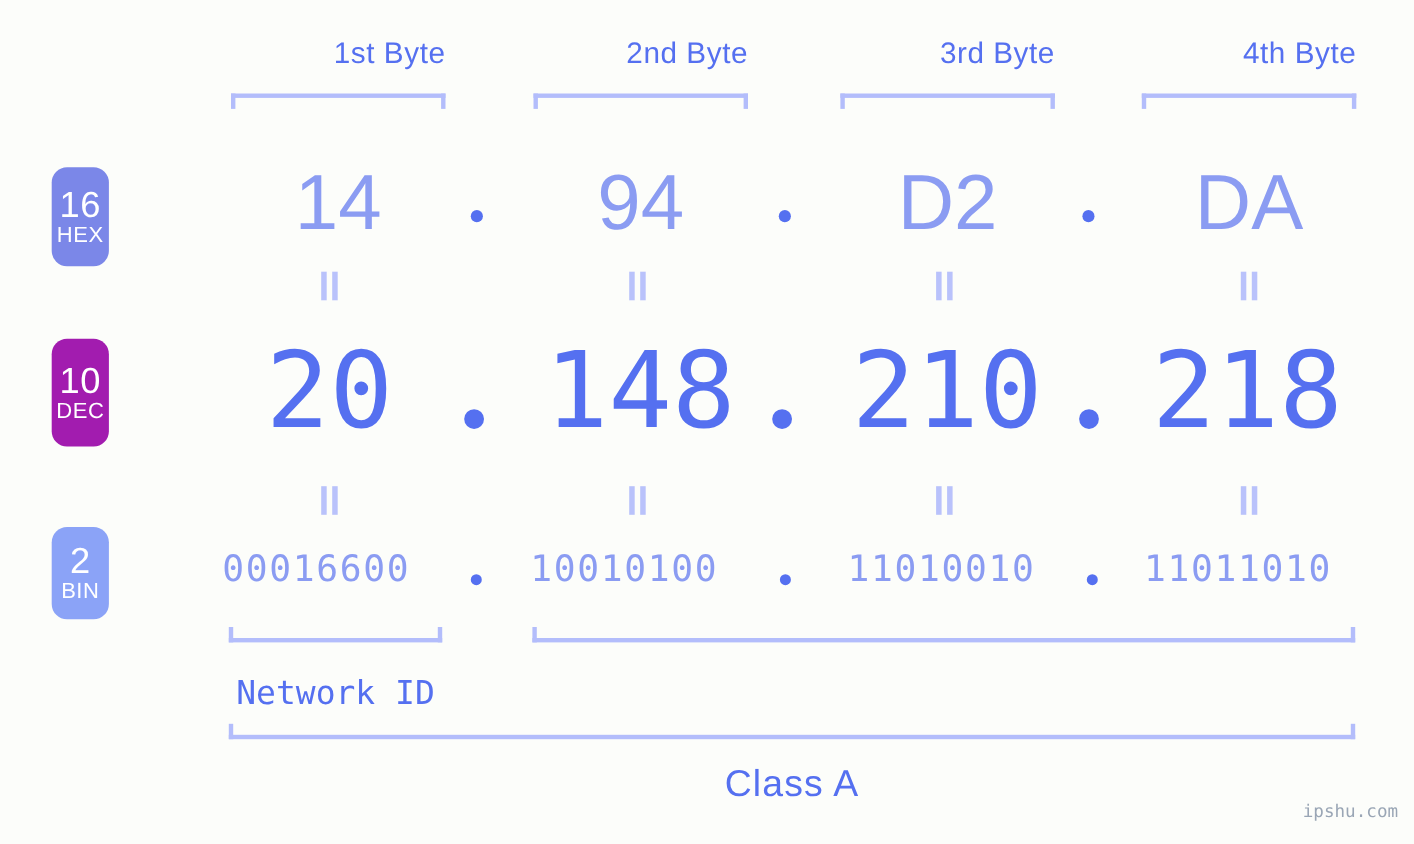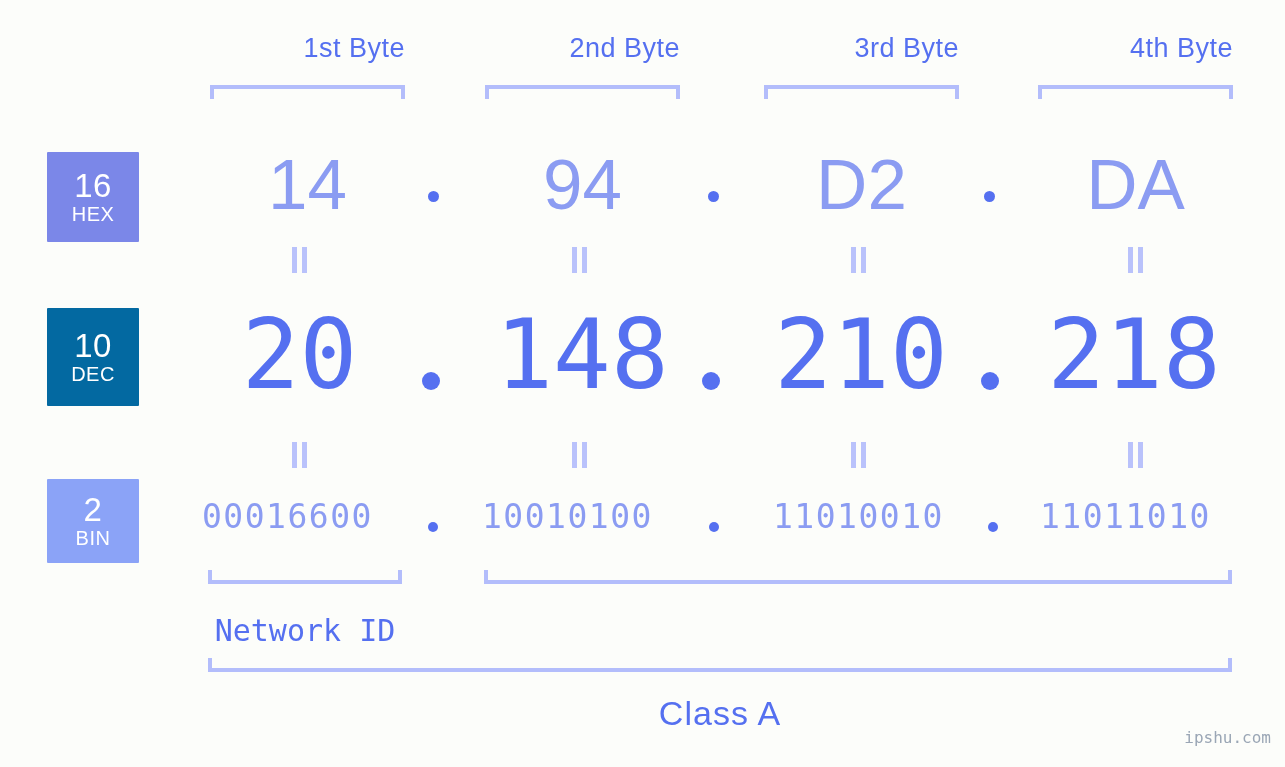--- a/index.html
+++ b/index.html
@@ -46,22 +46,22 @@
     border-left: 4px solid #b3bdfb;
     border-right: 4px solid #b3bdfb;
     height: 14px;
     box-sizing: border-box;
   }
 
   
   .badge {
     position: absolute;
     left: 47px;
-    width: 92px;
-    border-radius: 1px;
+    width: 52px;
+    border-radius: 14px;
     color: #ffffff;
     text-align: center;
     display: flex;
     flex-direction: column;
     align-items: center;
     justify-content: center;
     box-sizing: border-box;
   }
   .badge .num {
     font-size: 33px;
@@ -69,21 +69,21 @@
     font-weight: 400;
     letter-spacing: 0.5px;
   }
   .badge .nm {
     font-size: 20px;
     line-height: 23px;
     font-weight: 400;
     letter-spacing: 0.5px;
   }
   #badge-hex { top: 152px; height: 90px; background: #7b87e8; }
-  #badge-dec { top: 308px; height: 98px; background: #0369a1; }
+  #badge-dec { top: 308px; height: 98px; background: #a21caf; }
   #badge-bin { top: 479px; height: 84px; background: #8ba3f7; }
 
   
   .hex-val {
     position: absolute;
     top: 152px;
     font-family: "Liberation Sans", sans-serif;
     font-size: 71px;
     line-height: 66px;
     color: #8b9cf2;
@@ -260,21 +260,21 @@
     </div>
   <div class="eq" style="left:1128px; top:442px;">
       <span class="a"></span>
       <span class="b"></span>
     </div>
 
   <div class="bin-val" style="left:202px; width:200px; text-align:left;">00016600</div>
   <div class="bin-dot" style="left:428px;"></div>
   <div class="bin-val" style="left:482px; width:200px; text-align:left;">10010100</div>
   <div class="bin-dot" style="left:709px;"></div>
-  <div class="bin-val" style="left:773px; width:200px; text-align:left;">11010010</div>
+  <div class="bin-val" style="left:756px; width:200px; text-align:center;">11010010</div>
   <div class="bin-dot" style="left:988px;"></div>
   <div class="bin-val" style="left:1040px; width:200px; text-align:left;">11011010</div>
 
   <div class="bracket-bottom" style="left:208px; top:570px; width:194px;"></div>
   <div class="bracket-bottom" style="left:484px; top:570px; width:748px;"></div>
 
   <div class="id-label" style="left:208px; top:613px; width:194px;">Network ID</div>
 
   <div class="bracket-bottom" style="left:208px; top:658px; width:1024px;"></div>
   <div class="class-label" style="left:208px; top:694px; width:1024px;">Class A</div>

